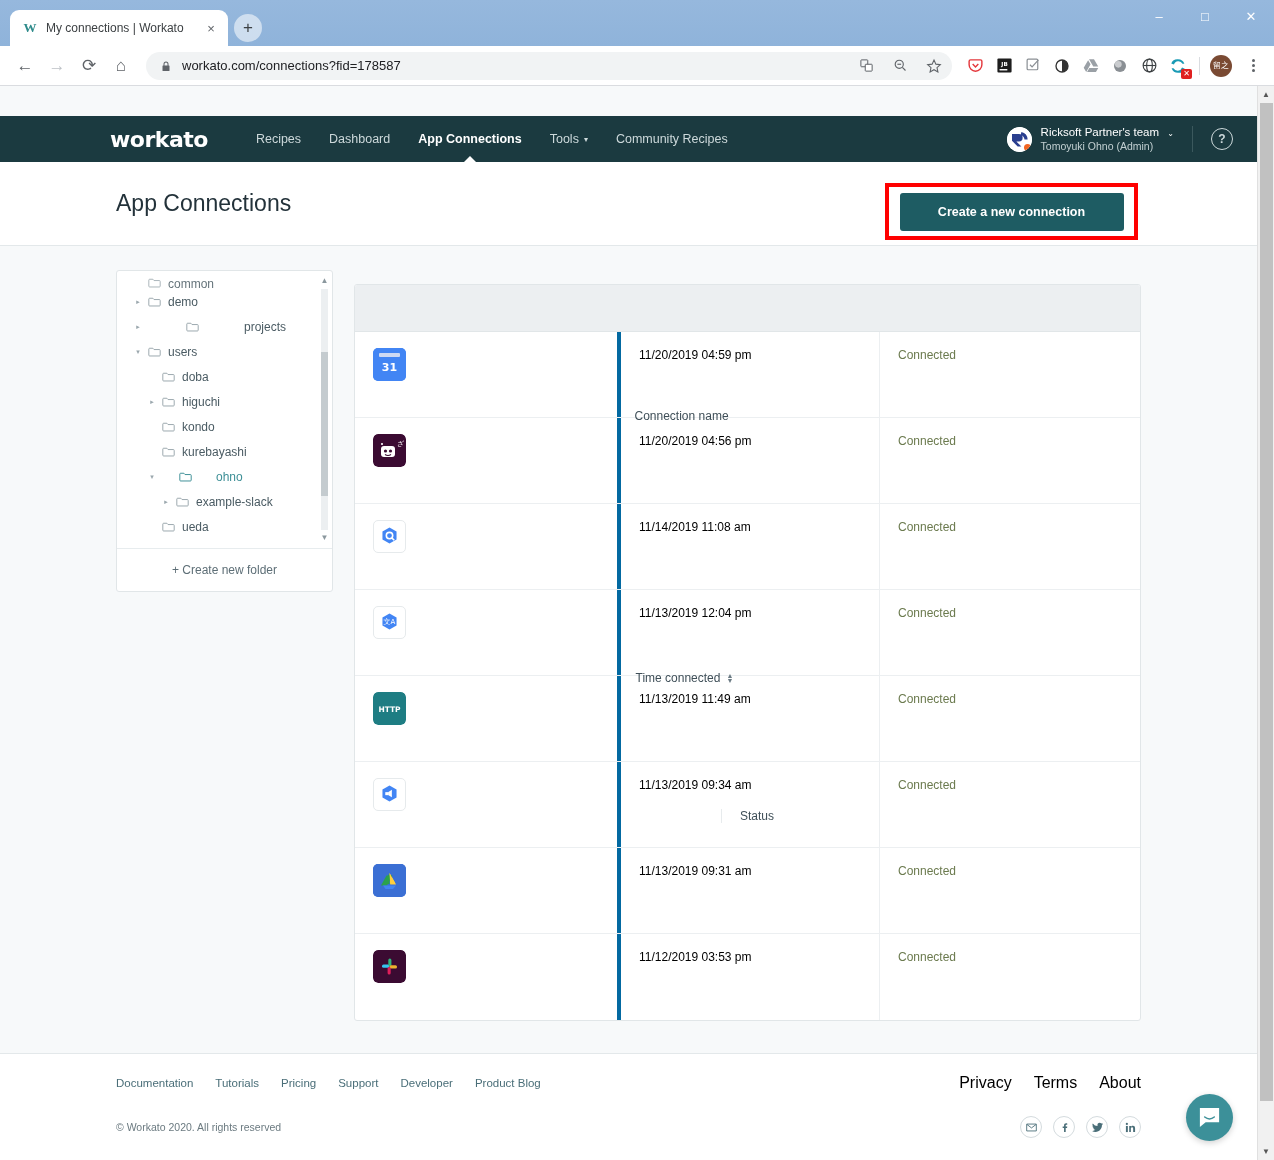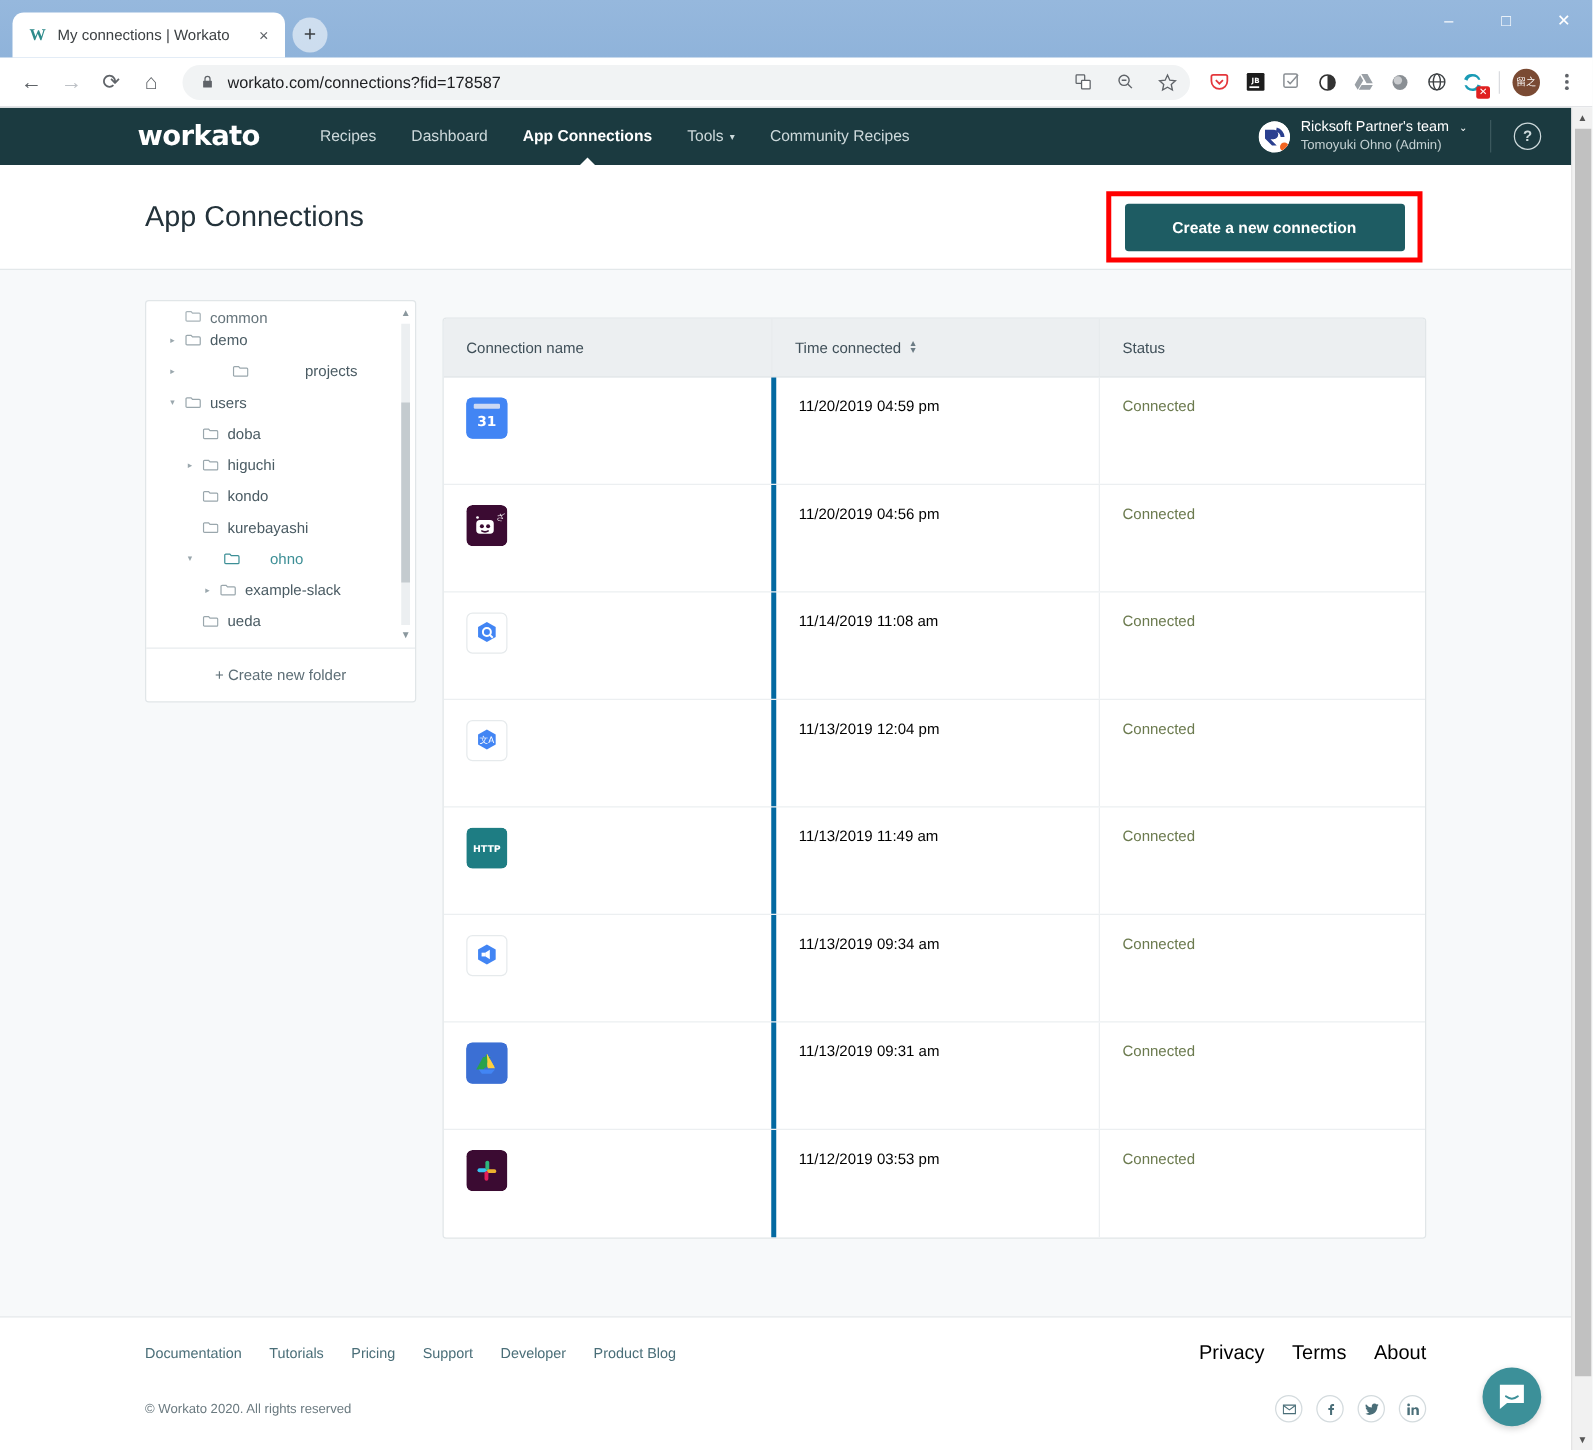--- a/index.html
+++ b/index.html
@@ -115,21 +115,21 @@
     align-items: center; justify-content: center; gap: 2px; cursor: pointer; margin-left: 3px;
   }
   .menu-dots i { width: 3px; height: 3px; background: #5f6368; border-radius: 50%; display: block; }
 
   
   .viewport {
     flex: 1 1 auto; position: relative;
     background: #f7f9fa; overflow: hidden;
     display: flex;
   }
-  .page { flex: 1 1 auto; display: flex; flex-direction: column; overflow: hidden; }
+  .page { flex: 1 1 auto; display: flex; flex-direction: column; overflow: hidden; margin-top: 30px; }
 
   
   .page-scrollbar {
     width: 17px; flex: 0 0 17px; background: #f1f1f1;
     display: flex; flex-direction: column; align-items: center;
     border-left: 1px solid #e0e0e0;
   }
   .sb-arrow {
     width: 17px; height: 17px; display: flex; align-items: center; justify-content: center;
     font-size: 8px; color: #555; cursor: pointer; background: #f1f1f1;
@@ -291,20 +291,21 @@
 
   .conn-table {
     margin-top: 14px; background: #ffffff;
     border: 1px solid #e1e6e8; border-radius: 3px;
     overflow: hidden;
   }
   .ct-head {
     height: 47px; background: #eceff1;
     display: flex; align-items: center;
     border-bottom: 1px solid #e1e6e8;
+    flex-direction: column;
   }
   .ct-head .th {
     font-size: 12px; color: #3f4f58; padding-left: 18px;
     display: flex; align-items: center; gap: 6px;
   }
   .col-name { width: 262px; flex: 0 0 262px; }
   .col-time { width: 262px; flex: 0 0 262px; border-left: 1px solid #e7ebed; height: 100%; display:flex; align-items:center; }
   .col-status { flex: 1 1 auto; border-left: 1px solid #e7ebed; height: 100%; display:flex; align-items:center; }
   .sort-icon { display: inline-flex; flex-direction: column; line-height: 5px; color: #6b7b84; font-size: 7px; }
 

